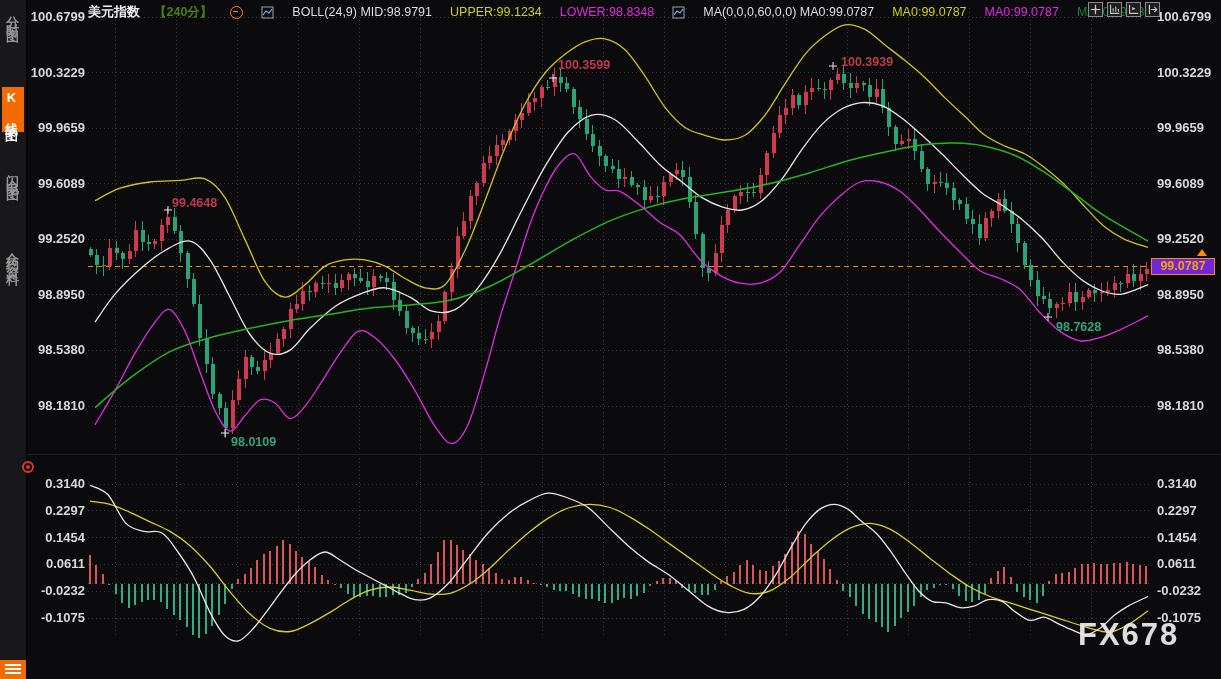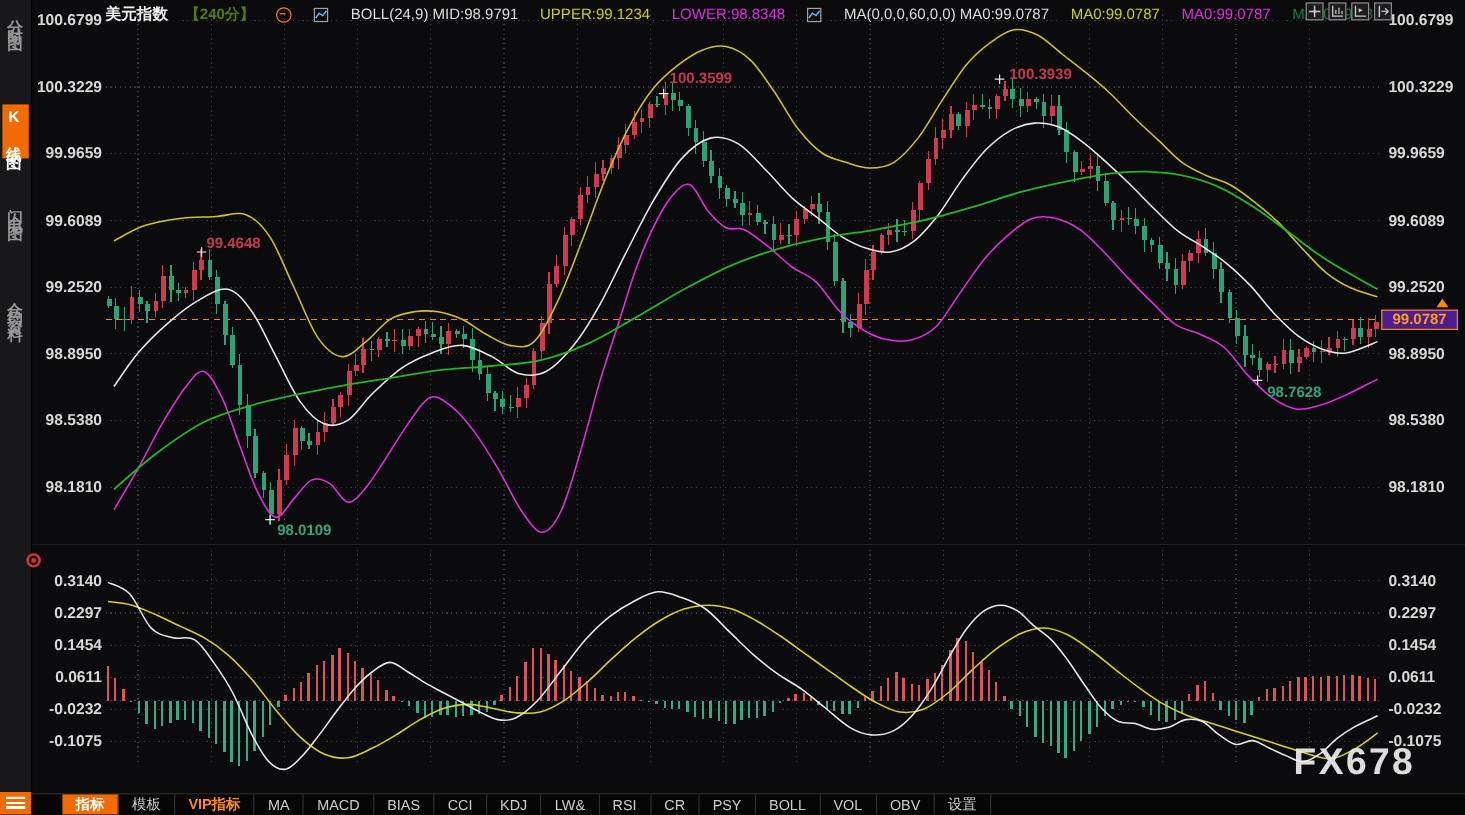--- a/index.html
+++ b/index.html
@@ -41,21 +41,21 @@
   #date-highlight{position:absolute;top:1px;transform:translateX(-50%);background:#1c1c1c;color:#ff8a00;
                   font-size:12.5px;font-weight:bold;padding:2px 6px;white-space:nowrap;}
   
   #toolbar{position:absolute;left:26px;right:0;top:661px;height:18px;background:#060606;border-top:1px solid #2b2b2b;
            display:flex;align-items:stretch;padding-left:26px;box-sizing:border-box;}
   .tb-tab{display:flex;align-items:center;justify-content:center;padding:0 11px;font-size:12px;color:#cdcdcd;
           border-right:1px solid #2e2e2e;cursor:pointer;white-space:nowrap;}
   .tb-tab.active{background:#f26a00;color:#fff;font-weight:bold;}
   .tb-tab.vip{color:#ff8a1e;font-weight:bold;}
   
-  #price-tag{position:absolute;left:1151px;top:258px;width:62px;height:15px;border:1px solid #ff8a00;background:#4c1d95;
+  #price-tag{position:absolute;left:1151px;top:258px;width:62px;height:15px;border:1px solid #ff8a00;background:#6d28d9;
              color:#ffa000;font-size:12.5px;font-weight:bold;text-align:center;line-height:15px;z-index:25;}
   #price-arrow{position:absolute;left:1197px;top:249px;width:0;height:0;border-left:5px solid transparent;
                border-right:5px solid transparent;border-bottom:7px solid #ff8a00;z-index:26;}
   #watermark{position:absolute;left:1078px;top:617px;font-size:31px;font-weight:bold;color:#ededed;opacity:.93;
              letter-spacing:2px;z-index:40;}
   #macd-header{position:absolute;left:90px;top:459px;display:flex;gap:10px;font-size:12.5px;font-weight:bold;z-index:20;white-space:nowrap;}
   #chart-svg{position:absolute;left:0;top:0;z-index:5;}
 </style>
 </head>
 <body>
@@ -709,32 +709,14 @@
       <div class="yr" style="top: 610px;">-0.1075</div>
     </div>
 
 
   <div id="price-tag">99.0787</div>
   <div id="price-arrow"></div>
 
 
   <div id="watermark">FX678</div>
 
-  <div id="toolbar">
-      <div class="tb-tab active">指标</div>
-      <div class="tb-tab">模板</div>
-      <div class="tb-tab vip">VIP指标</div>
-      <div class="tb-tab">MA</div>
-      <div class="tb-tab">MACD</div>
-      <div class="tb-tab">BIAS</div>
-      <div class="tb-tab">CCI</div>
-      <div class="tb-tab">KDJ</div>
-      <div class="tb-tab">LW&amp;</div>
-      <div class="tb-tab">RSI</div>
-      <div class="tb-tab">CR</div>
-      <div class="tb-tab">PSY</div>
-      <div class="tb-tab">BOLL</div>
-      <div class="tb-tab">VOL</div>
-      <div class="tb-tab">OBV</div>
-      <div class="tb-tab">设置</div>
-    </div>
 
 </div>
 
 </body></html>

